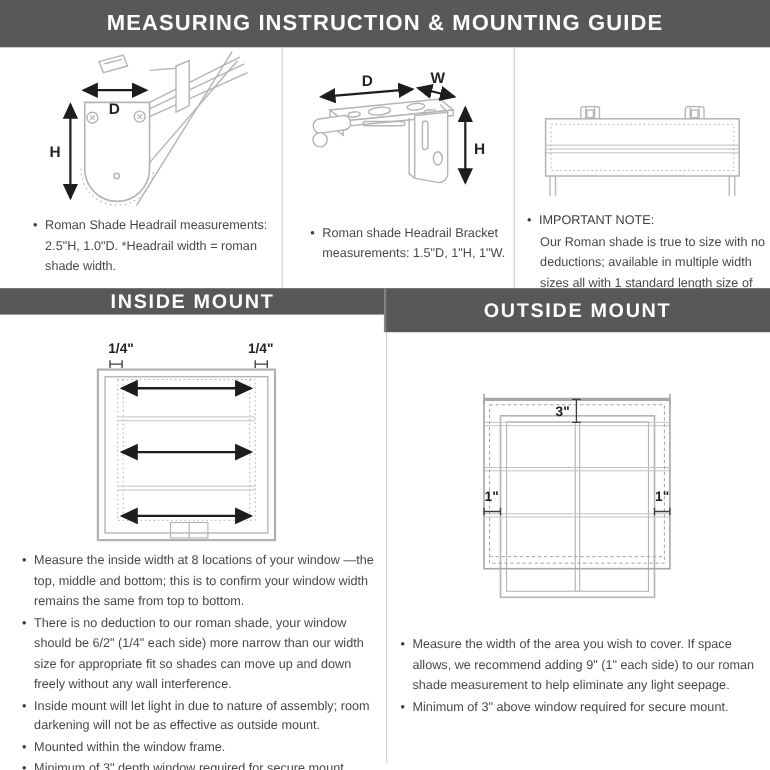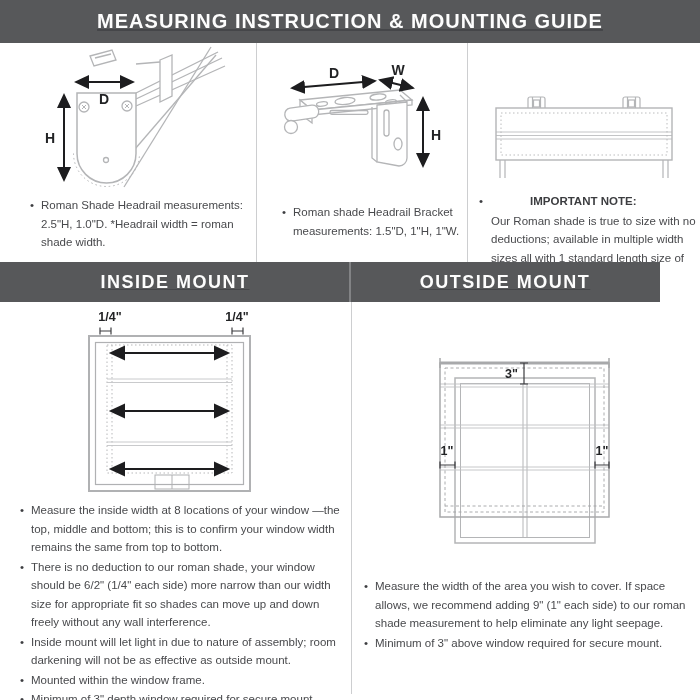--- a/index.html
+++ b/index.html
@@ -1,18 +1,18 @@
 <!DOCTYPE html>
 <html><head>
 <meta charset="utf-8">
 <style>
   html,body{margin:0;padding:0;background:#ffffff;}
   .page{position:relative;width:700px;height:700px;background:#ffffff;overflow:hidden;
         font-family:"Liberation Sans","DejaVu Sans",sans-serif;color:#454649;}
-  .bar{position:absolute;background:#57585a;display:flex;align-items:center;justify-content:center;text-decoration:underline;}
+  .bar{position:absolute;background:#57585a;display:flex;align-items:center;justify-content:center;}
   .bar-title{color:#fdfdfd;font-weight:bold;font-size:20px;letter-spacing:1px;}
   .sec-title{color:#fdfdfd;font-weight:bold;font-size:18px;letter-spacing:1.5px;}
   .vdiv{position:absolute;width:1px;background:#cdced0;}
   .bar-div{position:absolute;width:2px;background:#828385;}
   .txt{position:absolute;font-size:11.5px;line-height:18.5px;color:#48494c;}
   ul.blist{list-style:none;margin:0;padding:0;}
   ul.blist li{display:flex;margin:0 0 1px 0;}
   .blt{width:11px;flex:0 0 11px;color:#3c3d40;}
   .btx{flex:1;}
   .note-body{padding-left:12px;}
@@ -132,30 +132,30 @@
       <rect x="20" y="19" width="166" height="42" stroke-dasharray="1.5 2.5" stroke-width="0.9"></rect>
       <path d="M15,38 H191 M15,41.5 H191 M15,45 H191" stroke-width="0.8"></path>
 
       <path d="M19,66 V84 M24,66 V84 M182,66 V84 M187,66 V84"></path>
     </g>
   </svg>
   <div class="txt" style="left:479px;top:192px;width:218px;">
     <ul class="blist">
       <li>
         <span class="blt">•</span>
-        <span class="btx" style="font-weight:bold;color:#3c3d40;margin-left:40px;">IMPORTANT NOTE:</span>
+        <span class="btx" style="font-weight:normal;color:#3c3d40;">IMPORTANT NOTE:</span>
       </li>
     </ul>
     <div class="note-body">Our Roman shade is true to size with no deductions; available in multiple width sizes all with 1 standard length size of 64".</div>
   </div>
 
-  <div class="bar" style="left:0;top:262px;width:350px;height:40px;">
+  <div class="bar" style="left:0;top:262px;width:350px;height:24px;">
     <div class="sec-title">INSIDE MOUNT</div>
   </div>
-  <div class="bar" style="left:350px;top:262px;width:310px;height:40px;">
+  <div class="bar" style="left:350px;top:262px;width:350px;height:40px;">
     <div class="sec-title">OUTSIDE MOUNT</div>
   </div>
   <div class="bar-div" style="left:349px;top:262px;height:40px;"></div>
   <div class="vdiv" style="left:351px;top:302px;height:392px;"></div>
 
   <svg width="180" height="192" viewBox="0 0 180 192" style="left:83px;top:304px;">
     <text class="dim-label-s" x="27" y="17" text-anchor="middle">1/4"</text>
     <text class="dim-label-s" x="154" y="17" text-anchor="middle">1/4"</text>
     <g stroke="#3c3d40" stroke-width="1.2" fill="none">
       <path d="M17,27 H28 M17,23.5 V30.5 M28,23.5 V30.5"></path>

